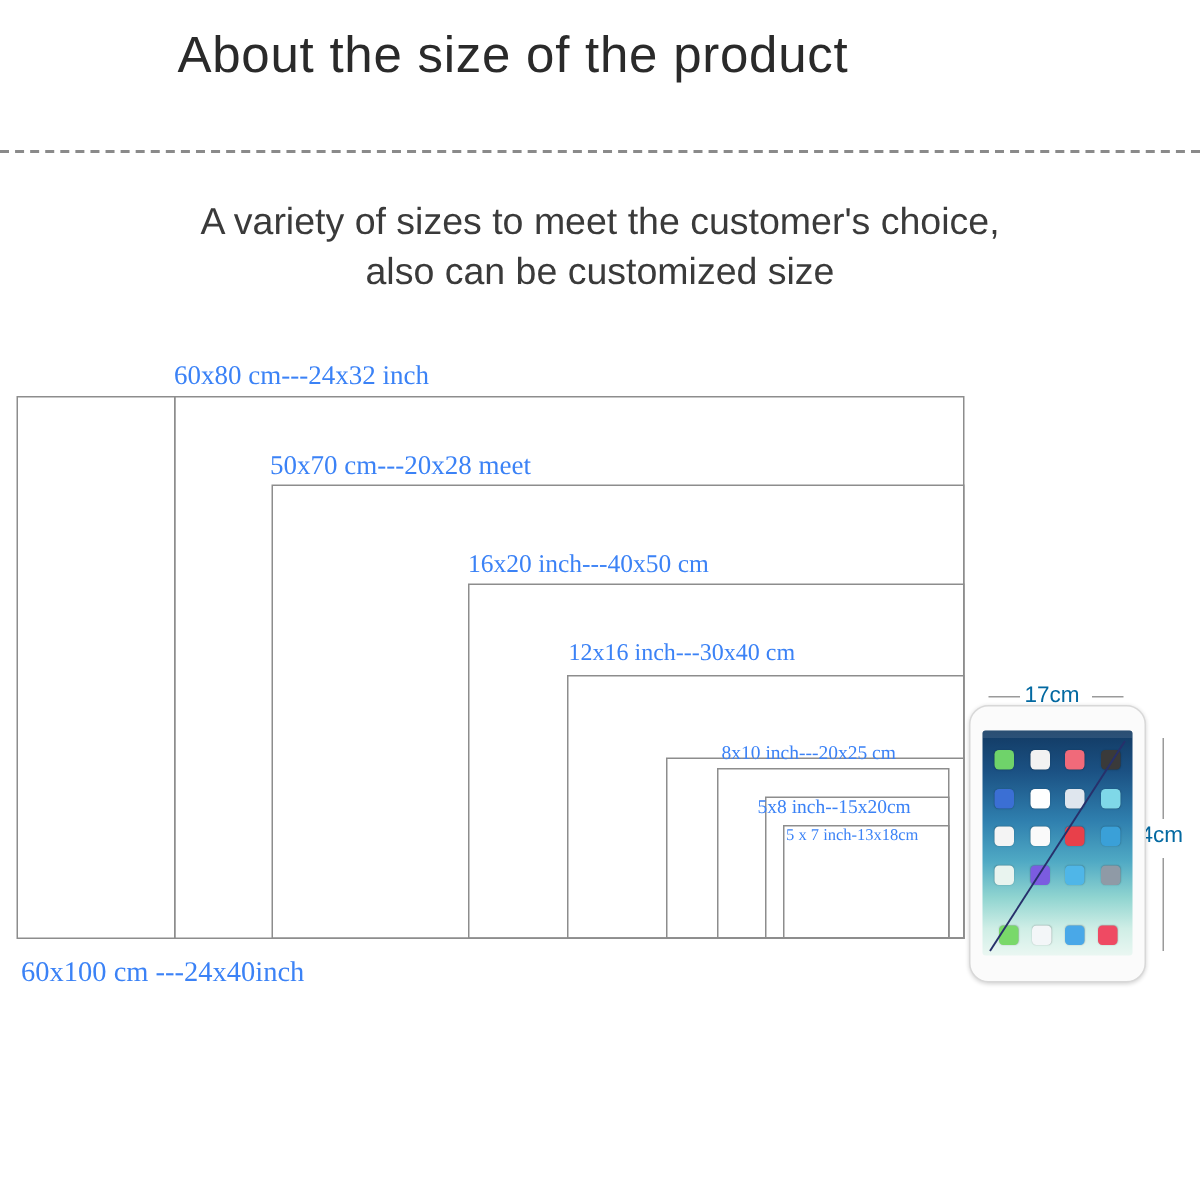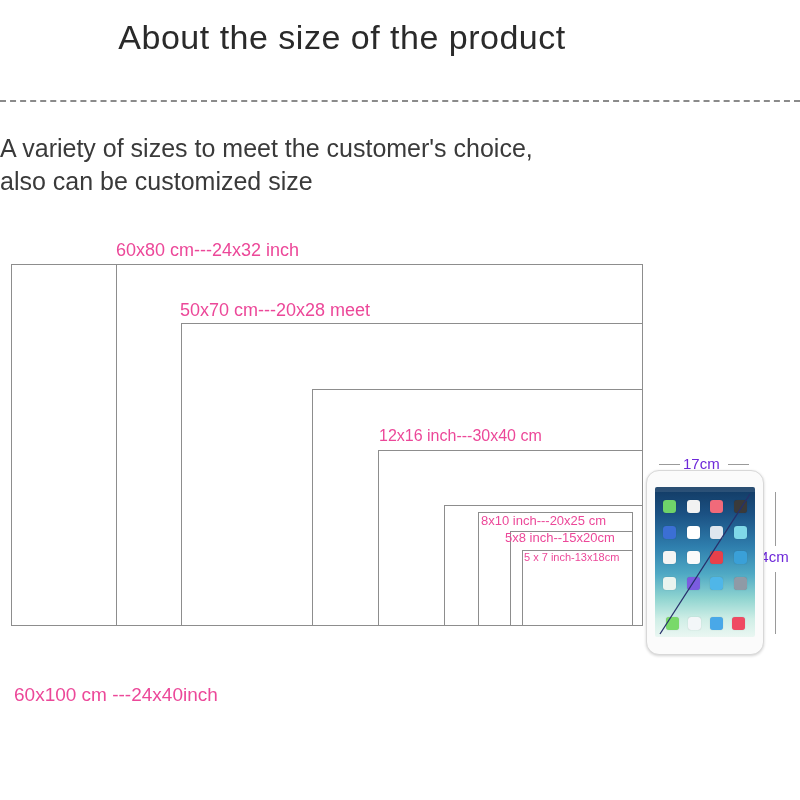--- a/index.html
+++ b/index.html
@@ -22,43 +22,43 @@
     letter-spacing:.5px;
     color:#2a2a2a;
     white-space:pre;
   }
   .divider{
     position:absolute;left:0;top:100px;width:800px;height:0;
     border-top:2px dashed #8a8a8a;
   }
   .subtitle{
     position:absolute;left:0;top:132px;width:800px;
-    text-align:left;
+    text-align:center;
     font-size:25px;
     line-height:33px;
     color:#3a3a3a;
     white-space:pre-line;
   }
 
   
   .chart{position:absolute;left:0;top:0;width:800px;height:800px;}
 
   .rect{
     position:absolute;
     border:1.5px solid #8d8d8d;
     background:transparent;
     box-sizing:border-box;
   }
   .rect.thin{border-width:1.2px;}
 
   .lbl{
     position:absolute;
-    color:#ec4899;
+    color:#3b82f6;
     white-space:nowrap;
-    font-family:Liberation Sans, sans-serif;
+    font-family:Liberation Serif, serif;
     text-align:center;
   }
 
   
   .tablet-wrap{position:absolute;left:646px;top:470px;width:118px;height:185px;}
   .tablet-body{
     position:absolute;left:0;top:0;width:118px;height:185px;
     background:#fbfbfb;
     border:1px solid #d8d8d8;
     border-radius:13px;
@@ -97,58 +97,59 @@
   }
   .dock{
     position:absolute;left:6px;bottom:6px;width:88px;height:16px;
     display:flex;justify-content:space-around;align-items:center;
   }
   .dockicon{width:13px;height:13px;border-radius:3px;box-shadow:0 0 1px rgba(0,0,0,.25);}
   .diag{position:absolute;left:0;top:0;width:118px;height:185px;pointer-events:none;}
 
   .dim-label{
     position:absolute;
-    color:#6d28d9;
+    color:#0369a1;
     white-space:nowrap;
   }
   .dim-line-h{position:absolute;height:0;border-top:1.5px solid #9a9a9a;}
   .dim-line-v{position:absolute;width:0;border-left:1.5px solid #9a9a9a;}
 </style>
 </head>
 <body>
 
 <div class="page">
 
   <div class="title">About the size of the product</div>
 
   <div class="divider"></div>
 
   <div class="subtitle">A variety of sizes to meet the customer's choice,
 also can be customized size</div>
 
   <div class="chart">
 
     <div class="rect" style="left:11px;top:264px;width:106px;height:362px;"></div>
-    <div class="lbl" style="left:14px;top:638px;font-size:19px;margin-top:46px;">60x100 cm ---24x40inch</div>
+    <div class="lbl" style="left:14px;top:638px;font-size:19px;">60x100 cm ---24x40inch</div>
 
     <div class="rect" style="left:116px;top:264px;width:527px;height:362px;"></div>
     <div class="lbl" style="left:116px;top:240px;font-size:18px;">60x80 cm---24x32 inch</div>
 
     <div class="rect" style="left:181px;top:323px;width:462px;height:303px;"></div>
     <div class="lbl" style="left:180px;top:300px;font-size:18px;">50x70 cm---20x28 meet</div>
 
     <div class="rect" style="left:312px;top:389px;width:331px;height:237px;"></div>
+    <div class="lbl" style="left:312px;top:366px;font-size:17px;">16x20 inch---40x50 cm</div>
 
     <div class="rect" style="left:378px;top:450px;width:265px;height:176px;"></div>
     <div class="lbl" style="left:379px;top:427px;font-size:16px;">12x16 inch---30x40 cm</div>
 
     <div class="rect" style="left:444px;top:505px;width:199px;height:121px;"></div>
 
     <div class="rect thin" style="left:478px;top:512px;width:155px;height:114px;"></div>
-    <div class="lbl" style="left:481px;top:513px;font-size:13px;">8x10 inch---20x25 cm</div>
+    <div class="lbl" style="left:481px;top:494px;font-size:13px;">8x10 inch---20x25 cm</div>
 
     <div class="rect thin" style="left:510px;top:531px;width:123px;height:95px;"></div>
     <div class="lbl" style="left:505px;top:530px;font-size:13px;">5x8 inch--15x20cm</div>
 
     <div class="rect thin" style="left:522px;top:550px;width:111px;height:76px;"></div>
     <div class="lbl" style="left:524px;top:551px;font-size:11px;">5 x 7 inch-13x18cm</div>
   </div>
 
   <div>
 

